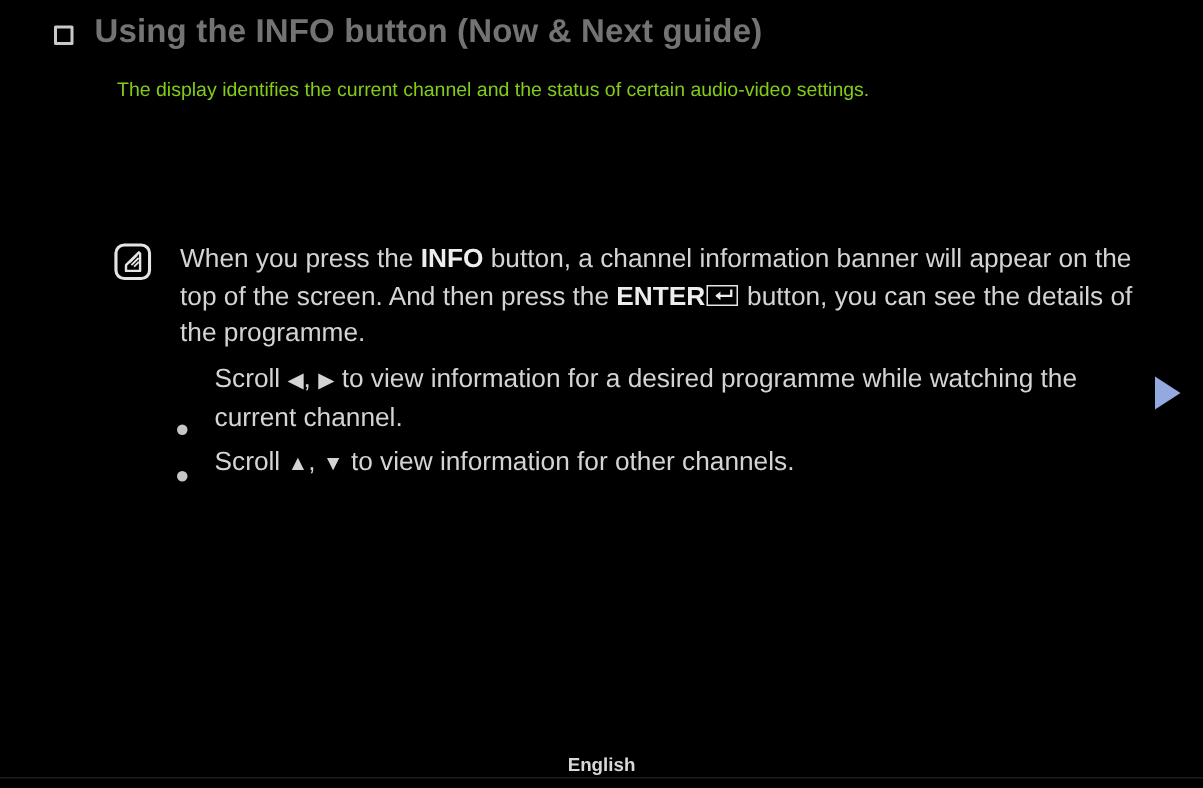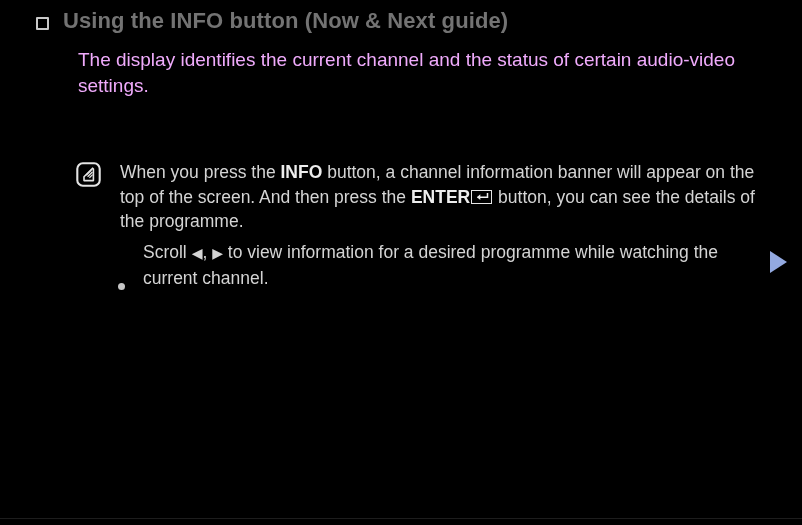--- a/index.html
+++ b/index.html
@@ -46,23 +46,23 @@
     color: #737373;
     letter-spacing: 0.1px;
     white-space: nowrap;
   }
 
   
   .para {
     position: absolute;
     left: 78px;
     width: 678px;
-    font-size: 19px;
+    font-size: 13px;
     line-height: 26px;
-    color: #f0abfc;
+    color: #84cc16;
   }
   #para1 { top: 47px; }
   #para2 { top: 103px; }
 
   
   .note-block {
     position: absolute;
     left: 76px;
     top: 160px;
     width: 680px;
@@ -187,20 +187,25 @@
     </div>
   </div>
 
   <div class="sub-list">
 
     <div class="sub-item">
       <span class="dot"></span>
       <span class="sub-text"><span>Scroll </span><span class="arrow-glyph">◀</span><span>, </span><span class="arrow-glyph">▶</span><span> to view information for a desired programme while watching the current channel.</span></span>
     </div>
 
+    <div class="sub-item">
+      <span class="dot"></span>
+      <span class="sub-text"><span>Scroll </span><span class="arrow-glyph">▲</span><span>, </span><span class="arrow-glyph">▼</span><span> to view information for other channels.</span></span>
+    </div>
 
   </div>
 
   <div class="nav-arrow"></div>
 
+  <div class="footer">English</div>
   <div class="bottom-rule"></div>
 
 </div>
 
 </body></html>

